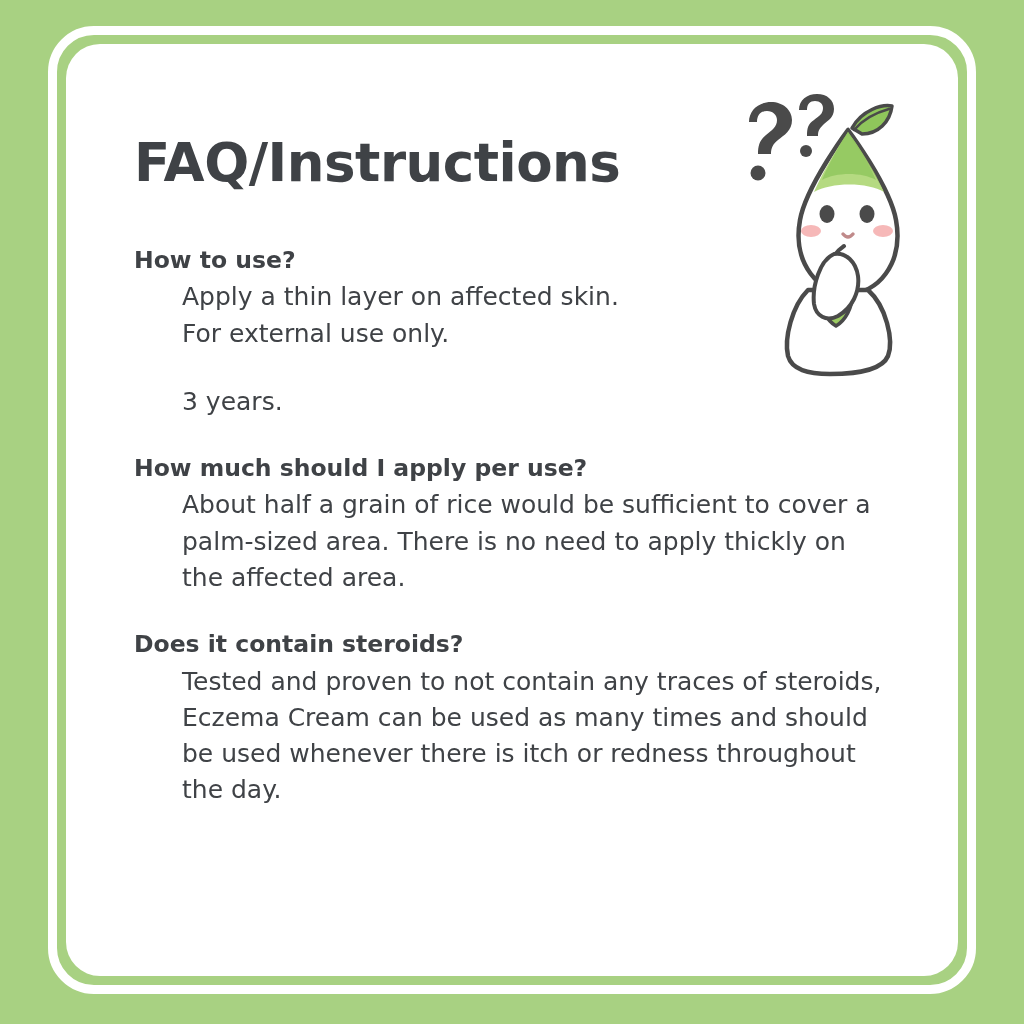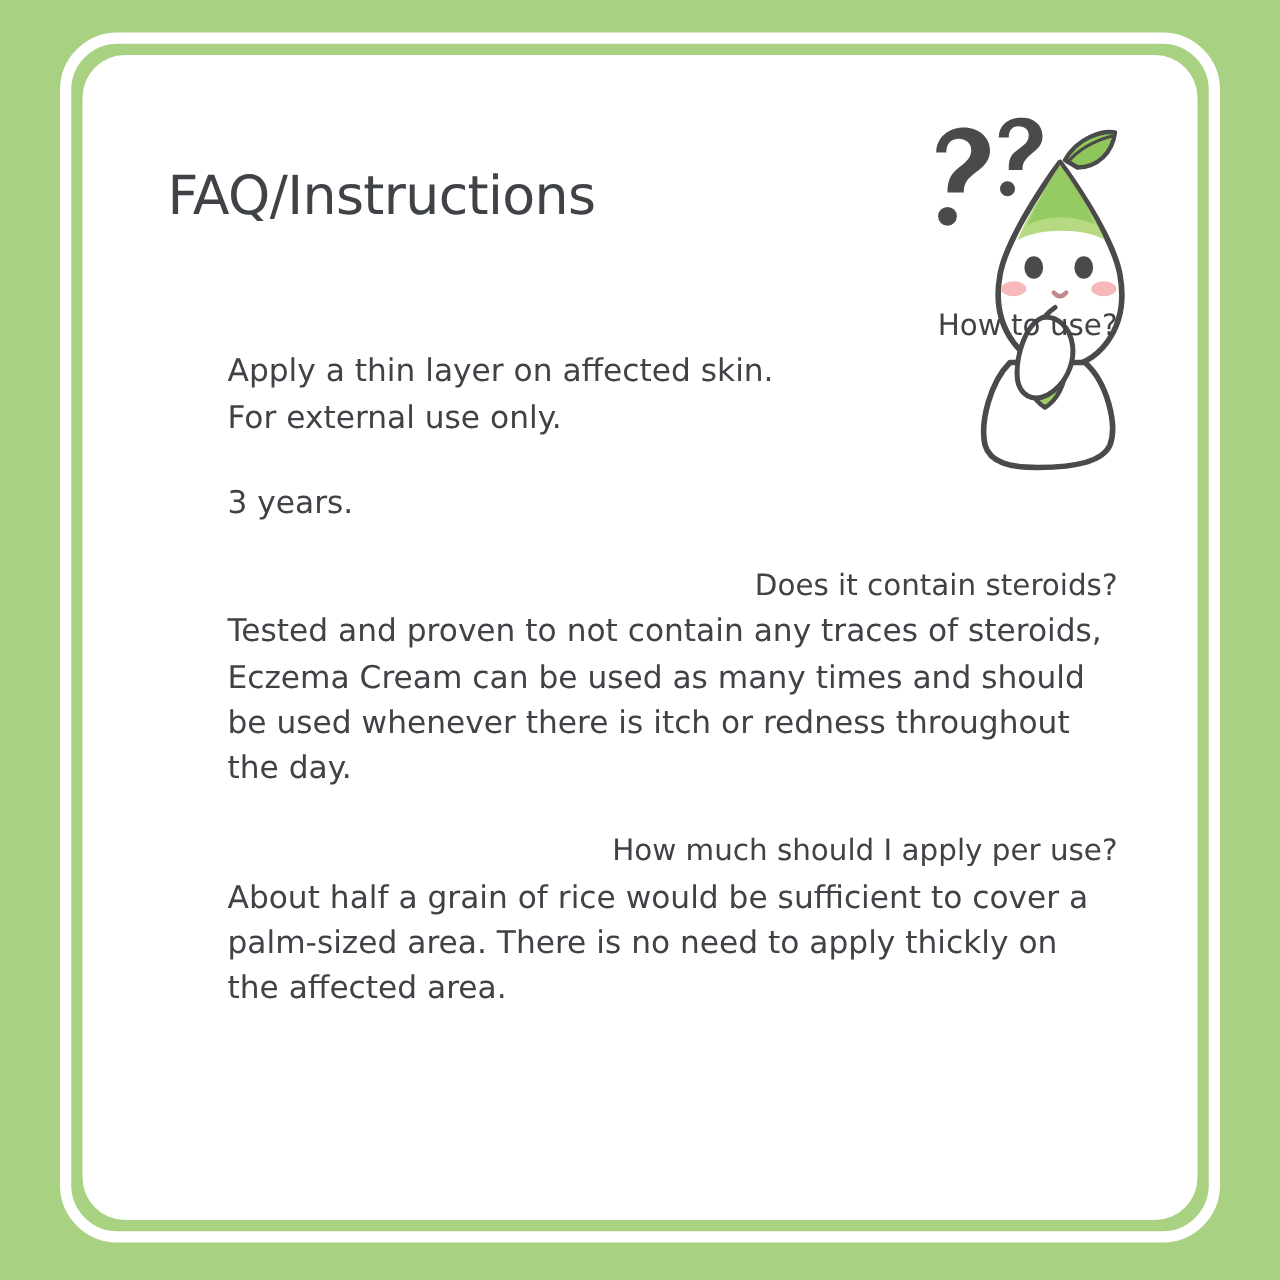--- a/index.html
+++ b/index.html
@@ -44,45 +44,44 @@
     background: #ffffff;
     border-radius: 34px;
     box-sizing: border-box;
     overflow: hidden;
   }
 
   .title {
     position: absolute;
     left: 68px;
     top: 88px;
-    font-size: 43px;
-    font-weight: normal;
+    font-size: 53px;
+    font-weight: bold;
     color: #3f4246;
     letter-spacing: -0.5px;
     font-family: "DejaVu Sans", sans-serif;
   }
 
   .faq-list {
     position: absolute;
     left: 68px;
     top: 200px;
     width: 760px;
   }
 
   .faq-item {
     margin-bottom: 32px;
   }
 
   .faq-q {
     font-size: 23.5px;
-    font-weight: normal;
+    font-weight: bold;
     color: #3f4246;
     line-height: 1.42;
     font-family: "DejaVu Sans", sans-serif;
-    text-align: right;
   }
 
   .faq-q sup {
     font-size: 13px;
     vertical-align: super;
     line-height: 0;
   }
 
   .faq-a {
     font-size: 25px;
@@ -162,24 +161,24 @@
         <div class="faq-q">How to use?</div>
         <div class="faq-a">Apply a thin layer on affected skin.
 For external use only.</div>
       </div>
 
       <div class="faq-item">
         <div class="faq-a">3 years.</div>
       </div>
 
       <div class="faq-item">
-        <div class="faq-q">Does it contain steroids?</div>
-        <div class="faq-a">Tested and proven to not contain any traces of steroids, Eczema Cream can be used as many times and should be used whenever there is itch or redness throughout the day.</div>
+        <div class="faq-q">How much should I apply per use?</div>
+        <div class="faq-a">About half a grain of rice would be sufficient to cover a palm-sized area. There is no need to apply thickly on the affected area.</div>
       </div>
 
       <div class="faq-item">
-        <div class="faq-q">How much should I apply per use?</div>
-        <div class="faq-a">About half a grain of rice would be sufficient to cover a palm-sized area. There is no need to apply thickly on the affected area.</div>
+        <div class="faq-q">Does it contain steroids?</div>
+        <div class="faq-a">Tested and proven to not contain any traces of steroids, Eczema Cream can be used as many times and should be used whenever there is itch or redness throughout the day.</div>
       </div>
 
     </div>
   </div>
 </div>
 
 </body></html>

